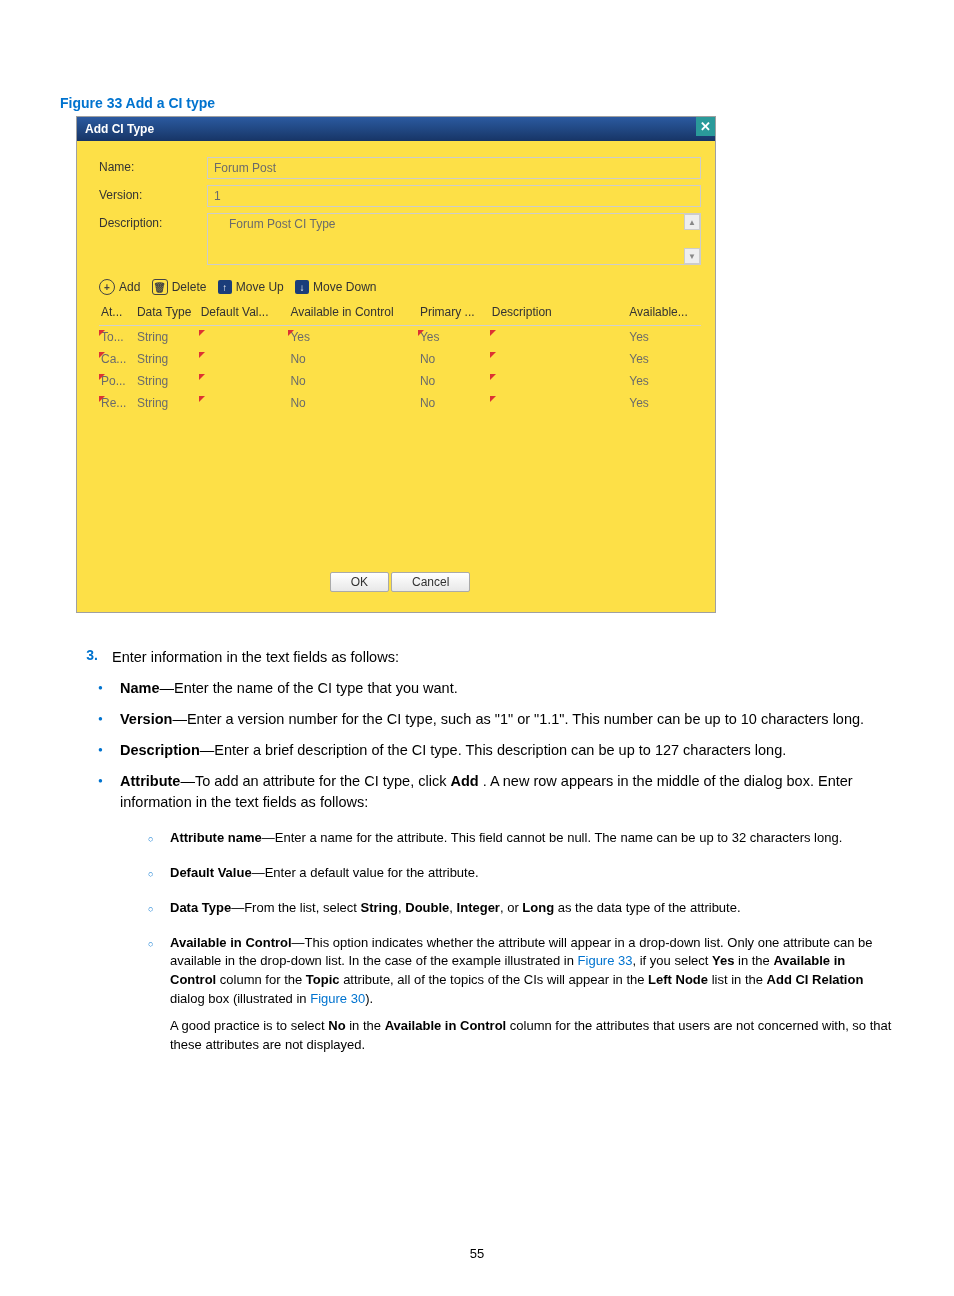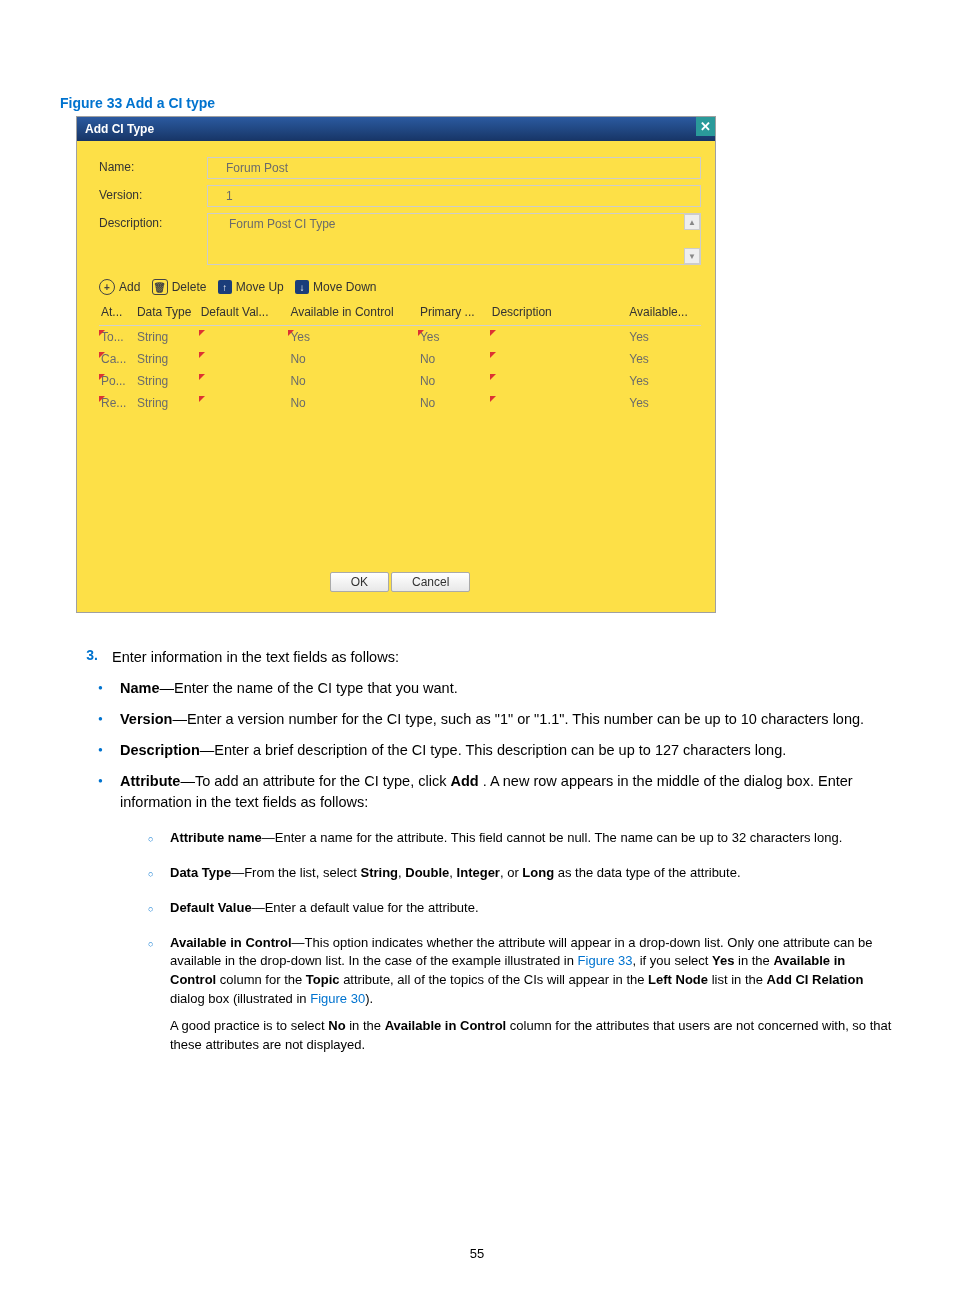--- a/index.html
+++ b/index.html
@@ -6,21 +6,21 @@
 .page{width:954px;height:1296px;box-sizing:border-box;padding:95px 60px 20px 60px;position:relative}
 .figtitle{color:#0073cf;font-weight:bold;font-size:14px;margin-bottom:5px}
 .dlg{width:638px;margin-left:16px;border:1px solid #a0a0a0;background:#fde047}
 .dlgbar{background:#1a3d7a;
   background:linear-gradient(#2b5aa0,#173566);
   color:#fff;font-weight:bold;font-size:12px;padding:5px 8px;position:relative}
 .dlgbar .closebtn{position:absolute;right:0;top:0;width:19px;height:19px;background:#2a9a9a;color:#fff;display:flex;align-items:center;justify-content:center;font-size:13px;line-height:1}
 .dlgbody{padding:10px 14px 10px 22px;font-size:12px;color:#333}
 .frow{display:flex;align-items:flex-start;margin:6px 0}
 .flabel{width:108px;padding-top:3px}
-.finput{border:1px solid #ccc;padding:3px 18px;flex:1;color:#6b6b6b;font-size:12px}
+.finput{border:1px solid #ccc;padding:3px 6px;flex:1;color:#6b6b6b;font-size:12px}
 .ftext{border:1px solid #ccc;padding:3px 21px;flex:1;color:#6b6b6b;font-size:12px;height:44px;position:relative}
 .scrup,.scrdn{position:absolute;right:0;width:14px;height:14px;background:#eee;border:1px solid #ccc;display:flex;align-items:center;justify-content:center;font-size:8px;color:#888}
 .scrup{top:0}.scrdn{bottom:0}
 .toolbar{display:flex;align-items:center;gap:4px;margin:14px 0 4px 0;font-size:12px;color:#333}
 .ticon{display:inline-flex;align-items:center;justify-content:center;width:14px;height:14px;border-radius:50%;font-size:10px;font-weight:bold}
 .iplus{border:1.5px solid #444;color:#444}
 .itrash{border:1.5px solid #444;color:#444;border-radius:3px}
 .iup,.idown{background:#1a3d7a;color:#fff;border-radius:2px}
 .gridhdr{display:flex;border-bottom:1px solid #d0d0d0;padding:6px 0;font-size:12px;color:#333}
 .gridhdr>div,.gridrow>div{box-sizing:border-box;padding:0 2px;overflow:hidden;white-space:nowrap}
@@ -147,22 +147,22 @@
   </div>
 
   <ul class="dots">
     <li><b>Name</b><span>—Enter the name of the CI type that you want.</span></li>
     <li><b>Version</b><span>—Enter a version number for the CI type, such as "1" or "1.1". This number can be up to 10 characters long.</span></li>
     <li><b>Description</b><span>—Enter a brief description of the CI type. This description can be up to 127 characters long.</span></li>
     <li>
       <b>Attribute</b><span>—To add an attribute for the CI type, click </span><b>Add</b><span> . A new row appears in the middle of the dialog box. Enter information in the text fields as follows:</span>
       <ul class="circ">
         <li><b>Attribute name</b><span>—Enter a name for the attribute. This field cannot be null. The name can be up to 32 characters long.</span></li>
+        <li><b>Default Value</b><span>—Enter a default value for the attribute.</span></li>
         <li><b>Data Type</b><span>—From the list, select </span><b>String</b><span>, </span><b>Double</b><span>, </span><b>Integer</b><span>, or </span><b>Long</b><span> as the data type of the attribute.</span></li>
-        <li><b>Default Value</b><span>—Enter a default value for the attribute.</span></li>
         <li>
           <b>Available in Control</b><span>—This option indicates whether the attribute will appear in a drop-down list. Only one attribute can be available in the drop-down list. In the case of the example illustrated in </span><a class="link">Figure 33</a><span>, if you select </span><b>Yes</b><span> in the </span><b>Available in Control</b><span> column for the </span><b>Topic</b><span> attribute, all of the topics of the CIs will appear in the </span><b>Left Node</b><span> list in the </span><b>Add CI Relation</b><span> dialog box (illustrated in </span><a class="link">Figure 30</a><span>).</span>
           <div class="para"><span>A good practice is to select </span><b>No</b><span> in the </span><b>Available in Control</b><span> column for the attributes that users are not concerned with, so that these attributes are not displayed.</span></div>
         </li>
       </ul>
     </li>
   </ul>
 
   <div class="pageno">55</div>
 </div>

